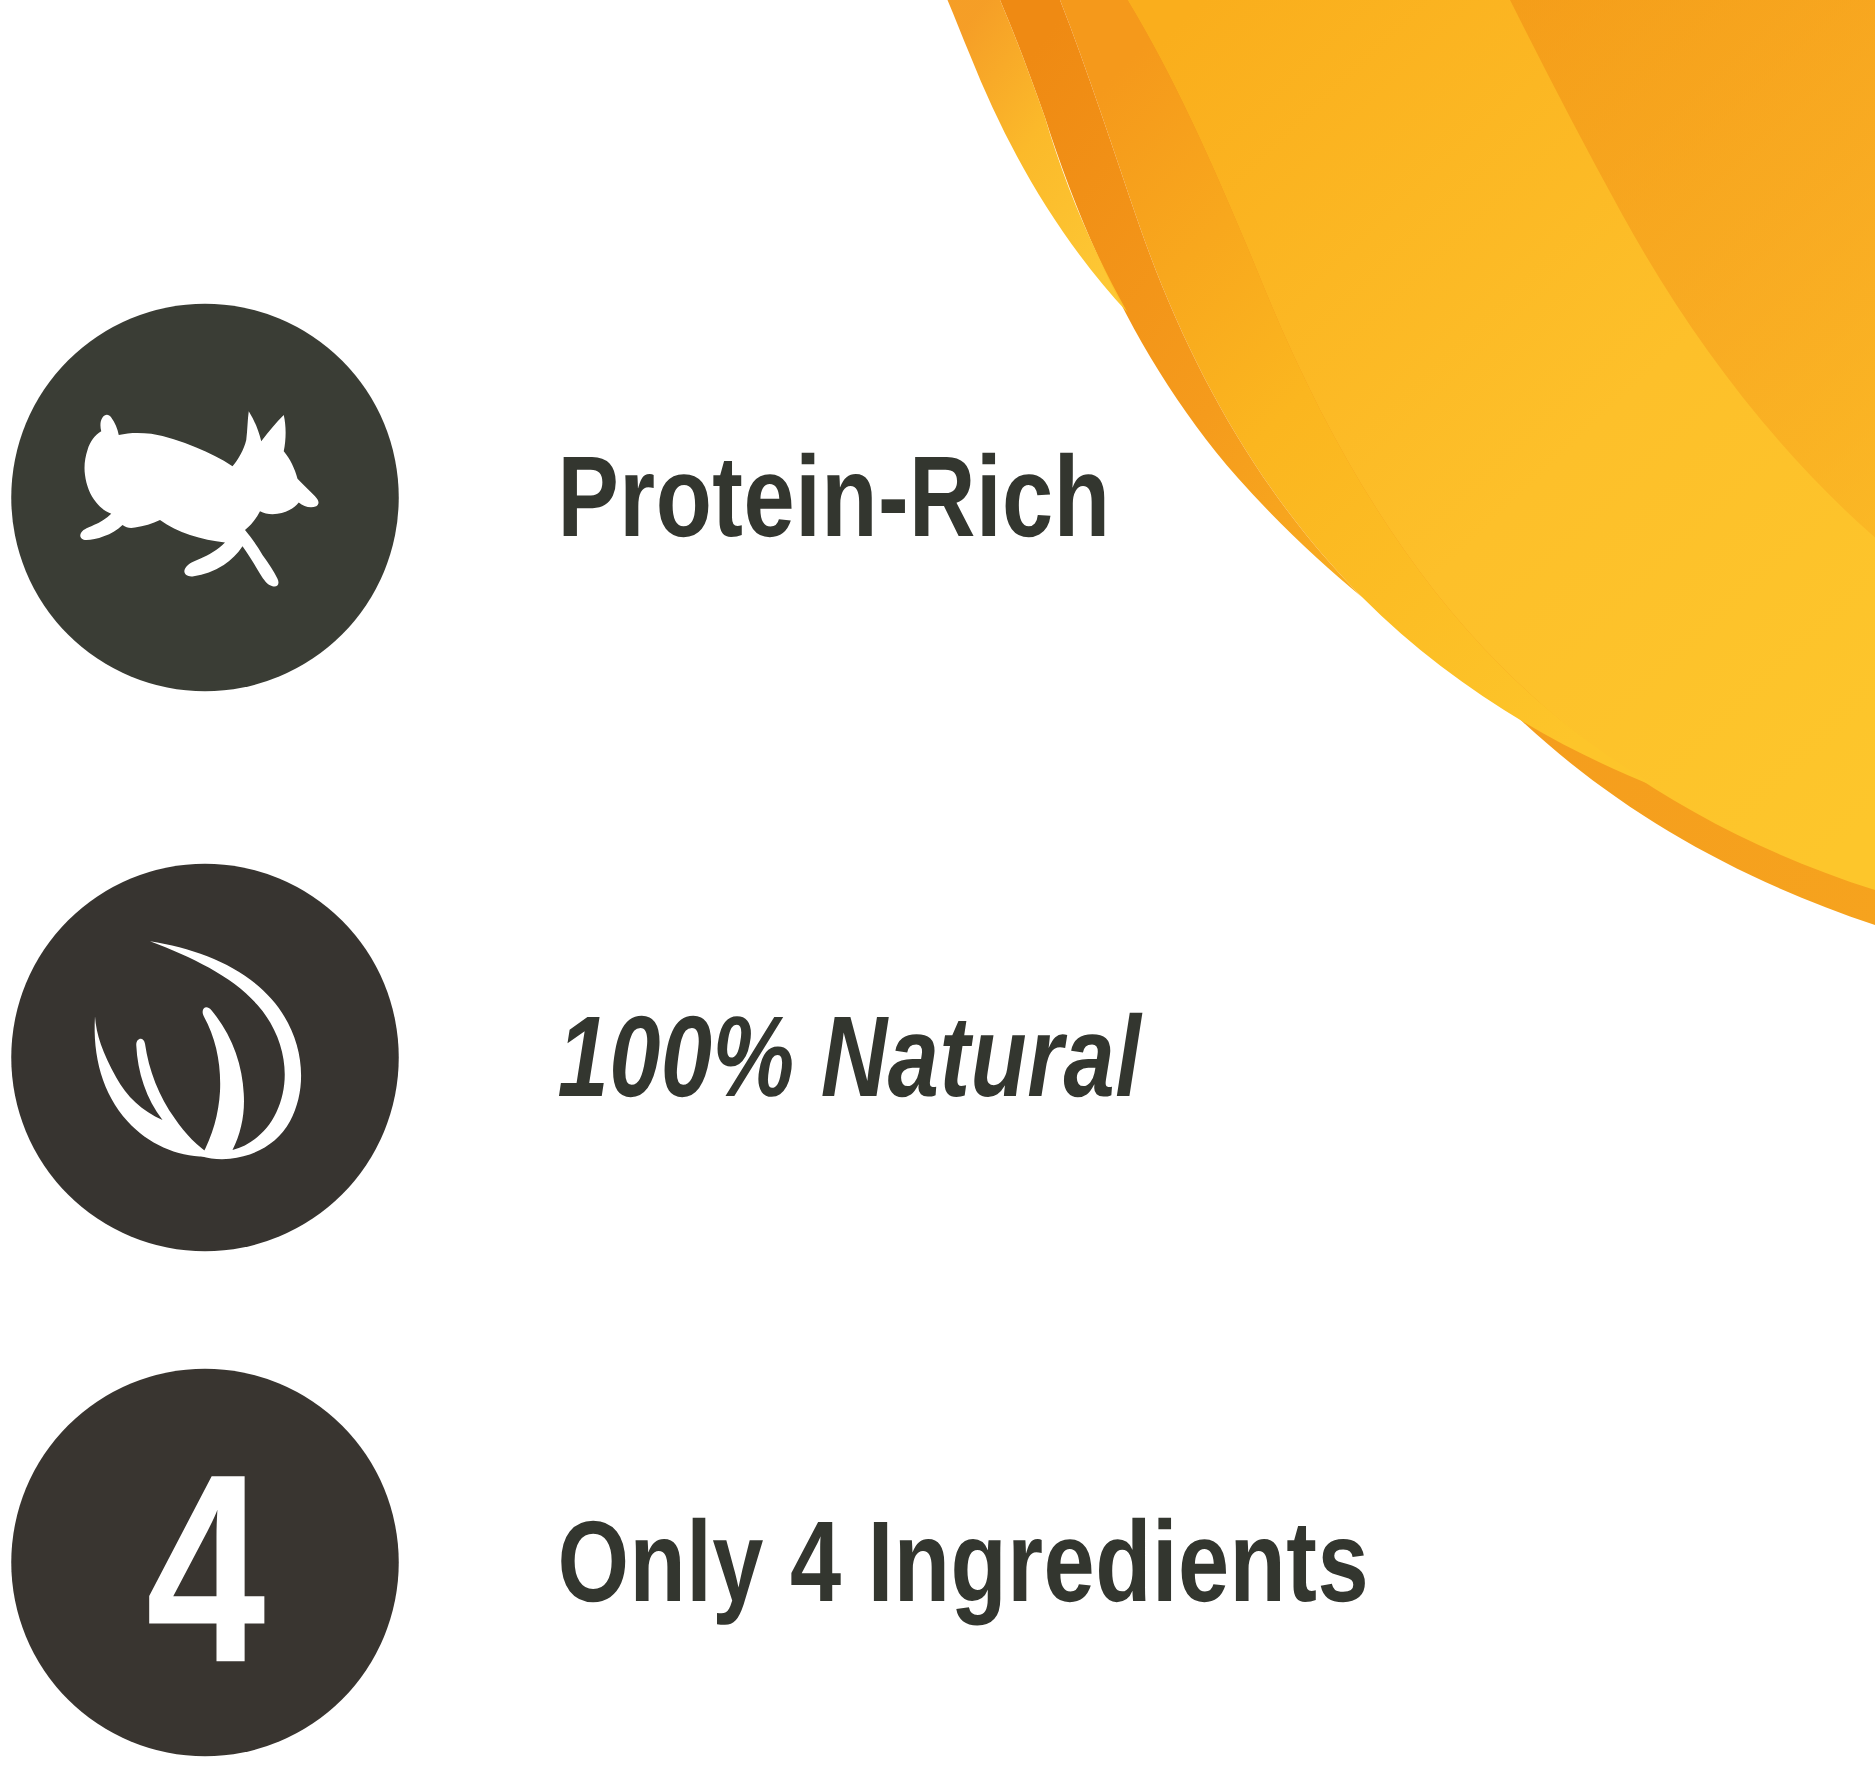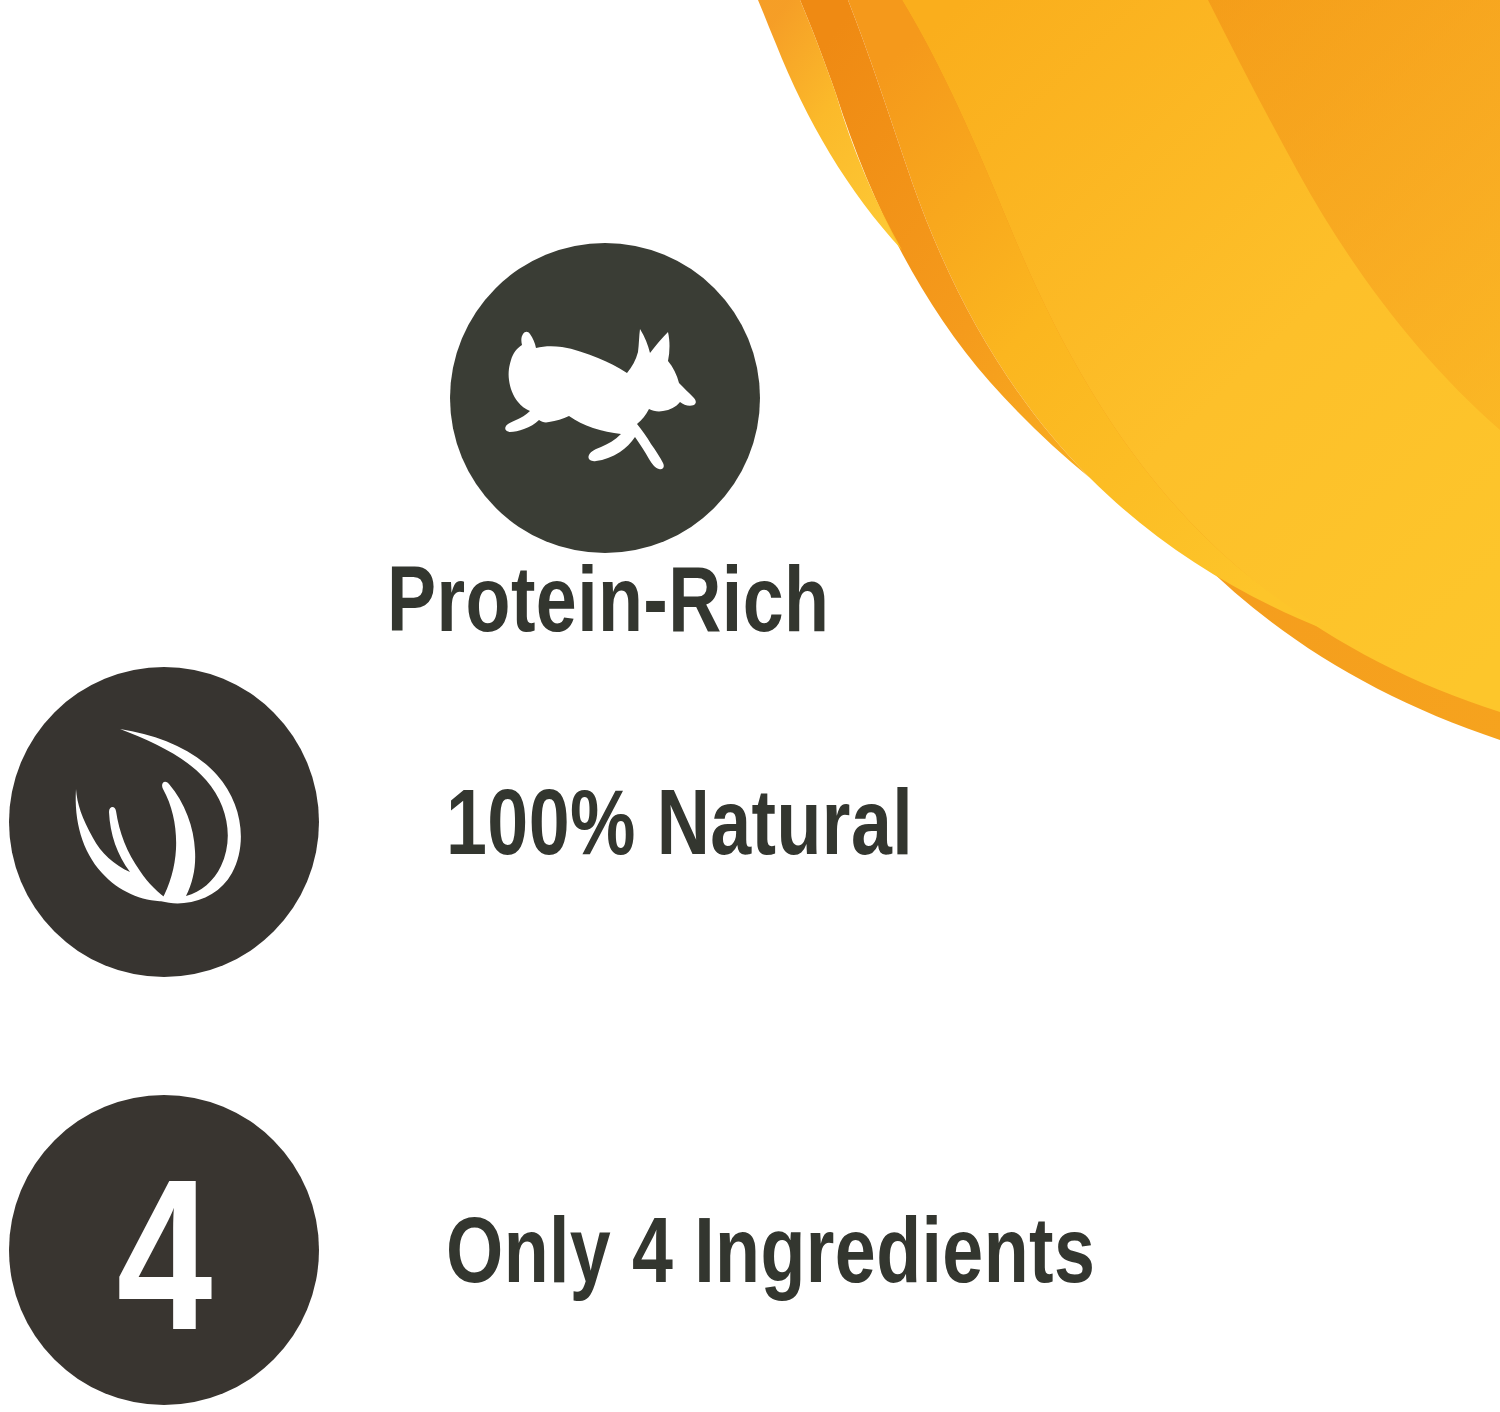--- a/index.html
+++ b/index.html
@@ -29,22 +29,22 @@
   }
 
   
   .feature-row {
     position: absolute;
     left: 0;
     display: flex;
     align-items: center;
     width: 1200px;
   }
-  #row-0 { top: 243px; flex-direction: column; }
-  #row-1 { top: 667px; }
+  #row-0 { top: 243px; }
+  #row-1 { top: 691px; font-style: italic; }
   #row-2 { top: 1095px; }
 
   .badge {
     position: relative;
     width: 310px;
     height: 310px;
     margin-left: 9px;
     border-radius: 50%;
     flex: 0 0 auto;
     display: flex;

